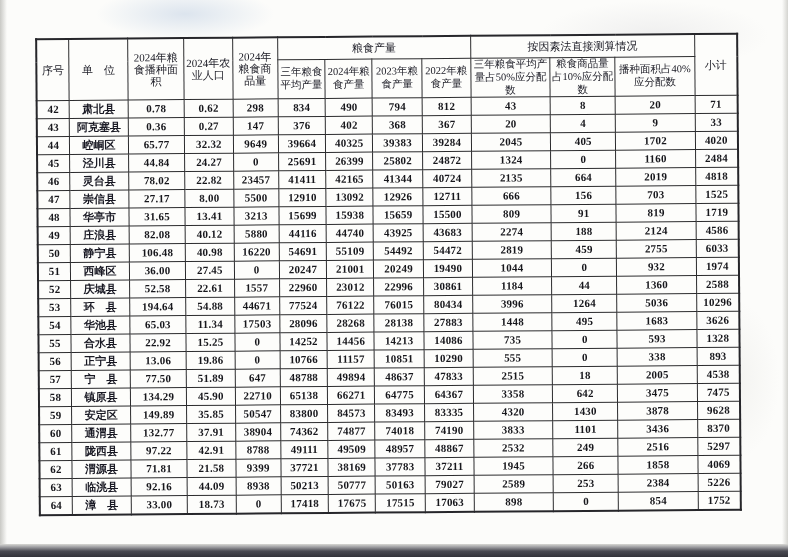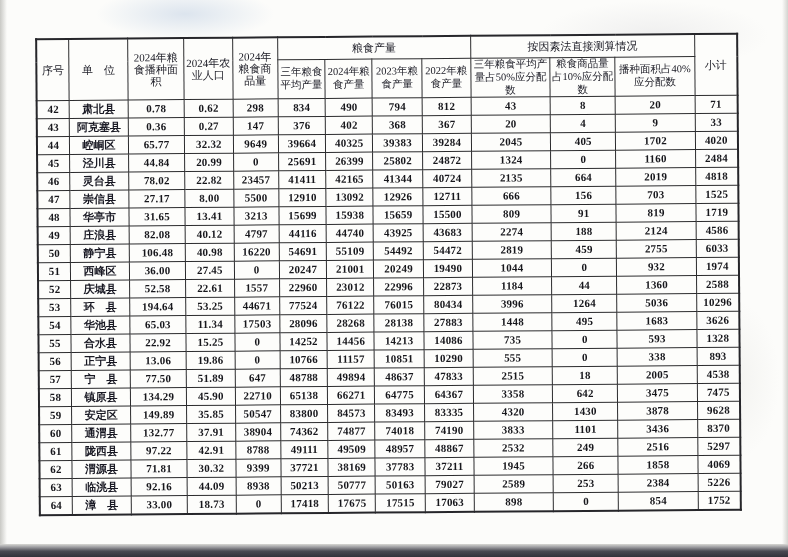--- a/index.html
+++ b/index.html
@@ -146,21 +146,21 @@
             <td class="num">39284</td>
             <td class="num">2045</td>
             <td class="num">405</td>
             <td class="num">1702</td>
             <td class="num">4020</td>
           </tr>
           <tr>
             <td class="num">45</td>
             <td class="name">泾川县</td>
             <td class="num">44.84</td>
-            <td class="num">20.99</td>
+            <td class="num">24.27</td>
             <td class="num">0</td>
             <td class="num">25691</td>
             <td class="num">26399</td>
             <td class="num">25802</td>
             <td class="num">24872</td>
             <td class="num">1324</td>
             <td class="num">0</td>
             <td class="num">1160</td>
             <td class="num">2484</td>
           </tr>
@@ -207,21 +207,21 @@
             <td class="num">809</td>
             <td class="num">91</td>
             <td class="num">819</td>
             <td class="num">1719</td>
           </tr>
           <tr>
             <td class="num">49</td>
             <td class="name">庄浪县</td>
             <td class="num">82.08</td>
             <td class="num">40.12</td>
-            <td class="num">4797</td>
+            <td class="num">5880</td>
             <td class="num">44116</td>
             <td class="num">44740</td>
             <td class="num">43925</td>
             <td class="num">43683</td>
             <td class="num">2274</td>
             <td class="num">188</td>
             <td class="num">2124</td>
             <td class="num">4586</td>
           </tr>
           <tr>
@@ -256,31 +256,31 @@
           </tr>
           <tr>
             <td class="num">52</td>
             <td class="name">庆城县</td>
             <td class="num">52.58</td>
             <td class="num">22.61</td>
             <td class="num">1557</td>
             <td class="num">22960</td>
             <td class="num">23012</td>
             <td class="num">22996</td>
-            <td class="num">22873</td>
+            <td class="num">30861</td>
             <td class="num">1184</td>
             <td class="num">44</td>
             <td class="num">1360</td>
             <td class="num">2588</td>
           </tr>
           <tr>
             <td class="num">53</td>
             <td class="name">环　县</td>
             <td class="num">194.64</td>
-            <td class="num">53.25</td>
+            <td class="num">54.88</td>
             <td class="num">44671</td>
             <td class="num">77524</td>
             <td class="num">76122</td>
             <td class="num">76015</td>
             <td class="num">80434</td>
             <td class="num">3996</td>
             <td class="num">1264</td>
             <td class="num">5036</td>
             <td class="num">10296</td>
           </tr>
@@ -401,21 +401,21 @@
             <td class="num">48867</td>
             <td class="num">2532</td>
             <td class="num">249</td>
             <td class="num">2516</td>
             <td class="num">5297</td>
           </tr>
           <tr>
             <td class="num">62</td>
             <td class="name">渭源县</td>
             <td class="num">71.81</td>
-            <td class="num">30.32</td>
+            <td class="num">21.58</td>
             <td class="num">9399</td>
             <td class="num">37721</td>
             <td class="num">38169</td>
             <td class="num">37783</td>
             <td class="num">37211</td>
             <td class="num">1945</td>
             <td class="num">266</td>
             <td class="num">1858</td>
             <td class="num">4069</td>
           </tr>

